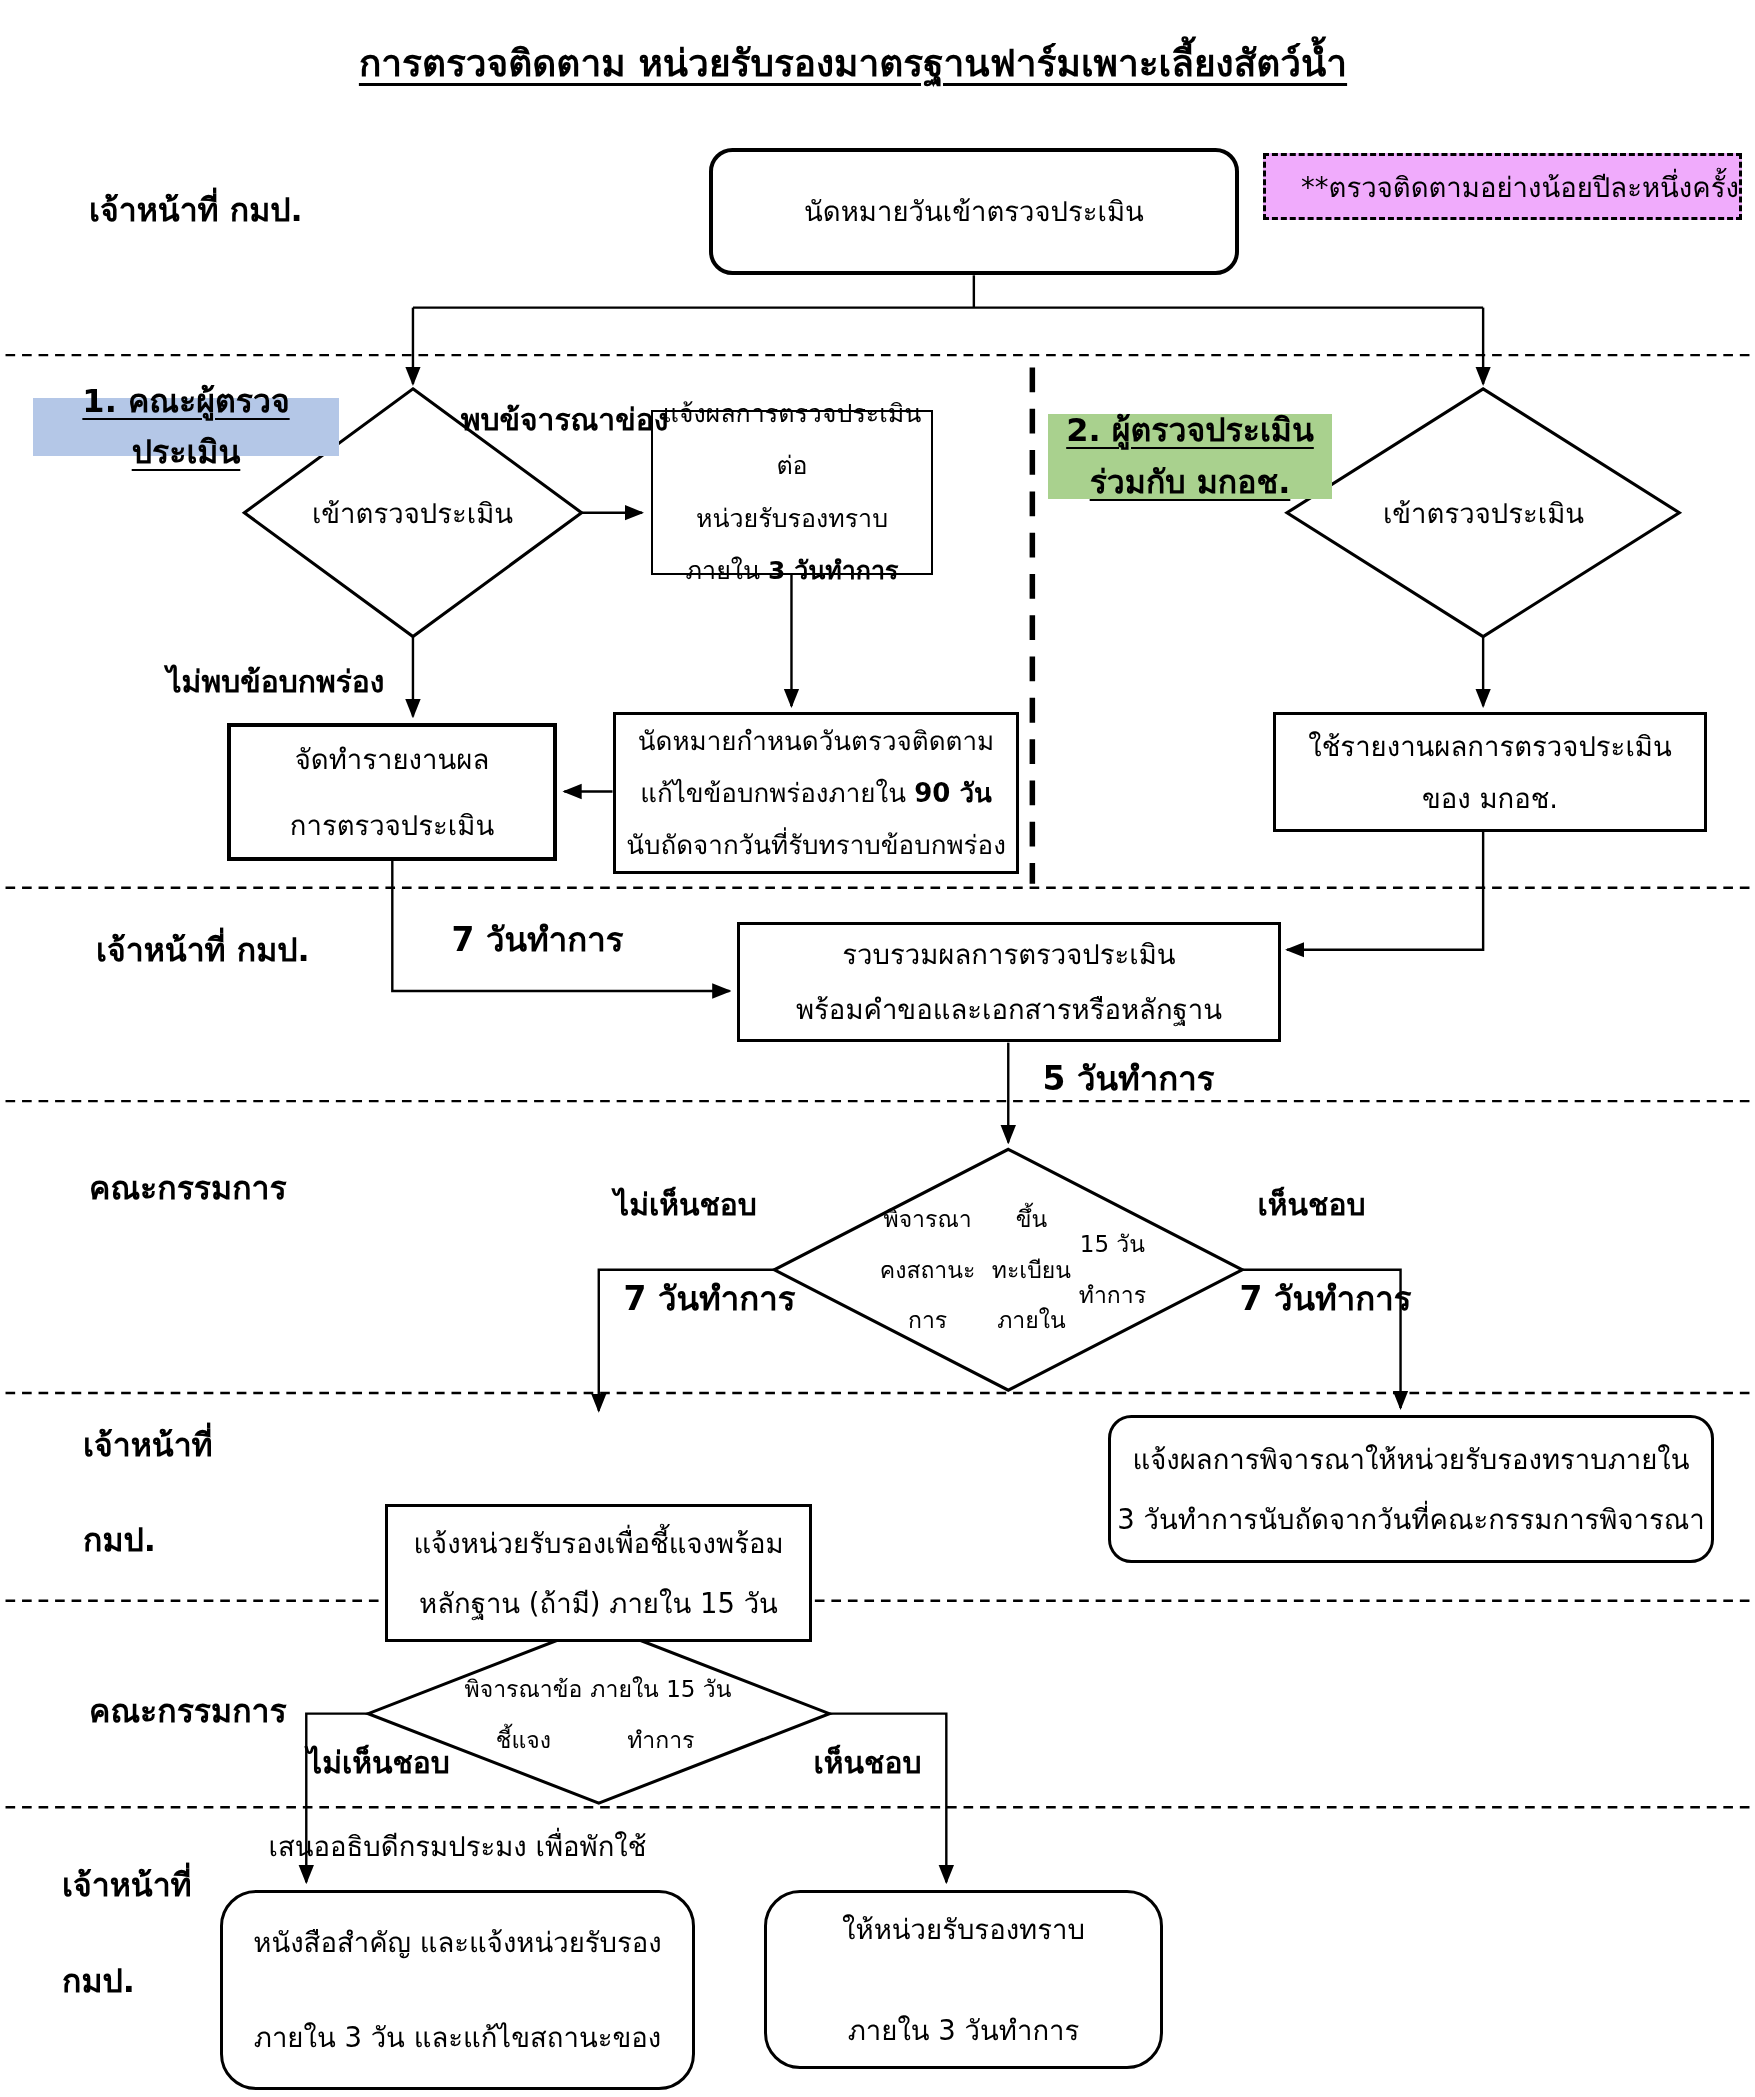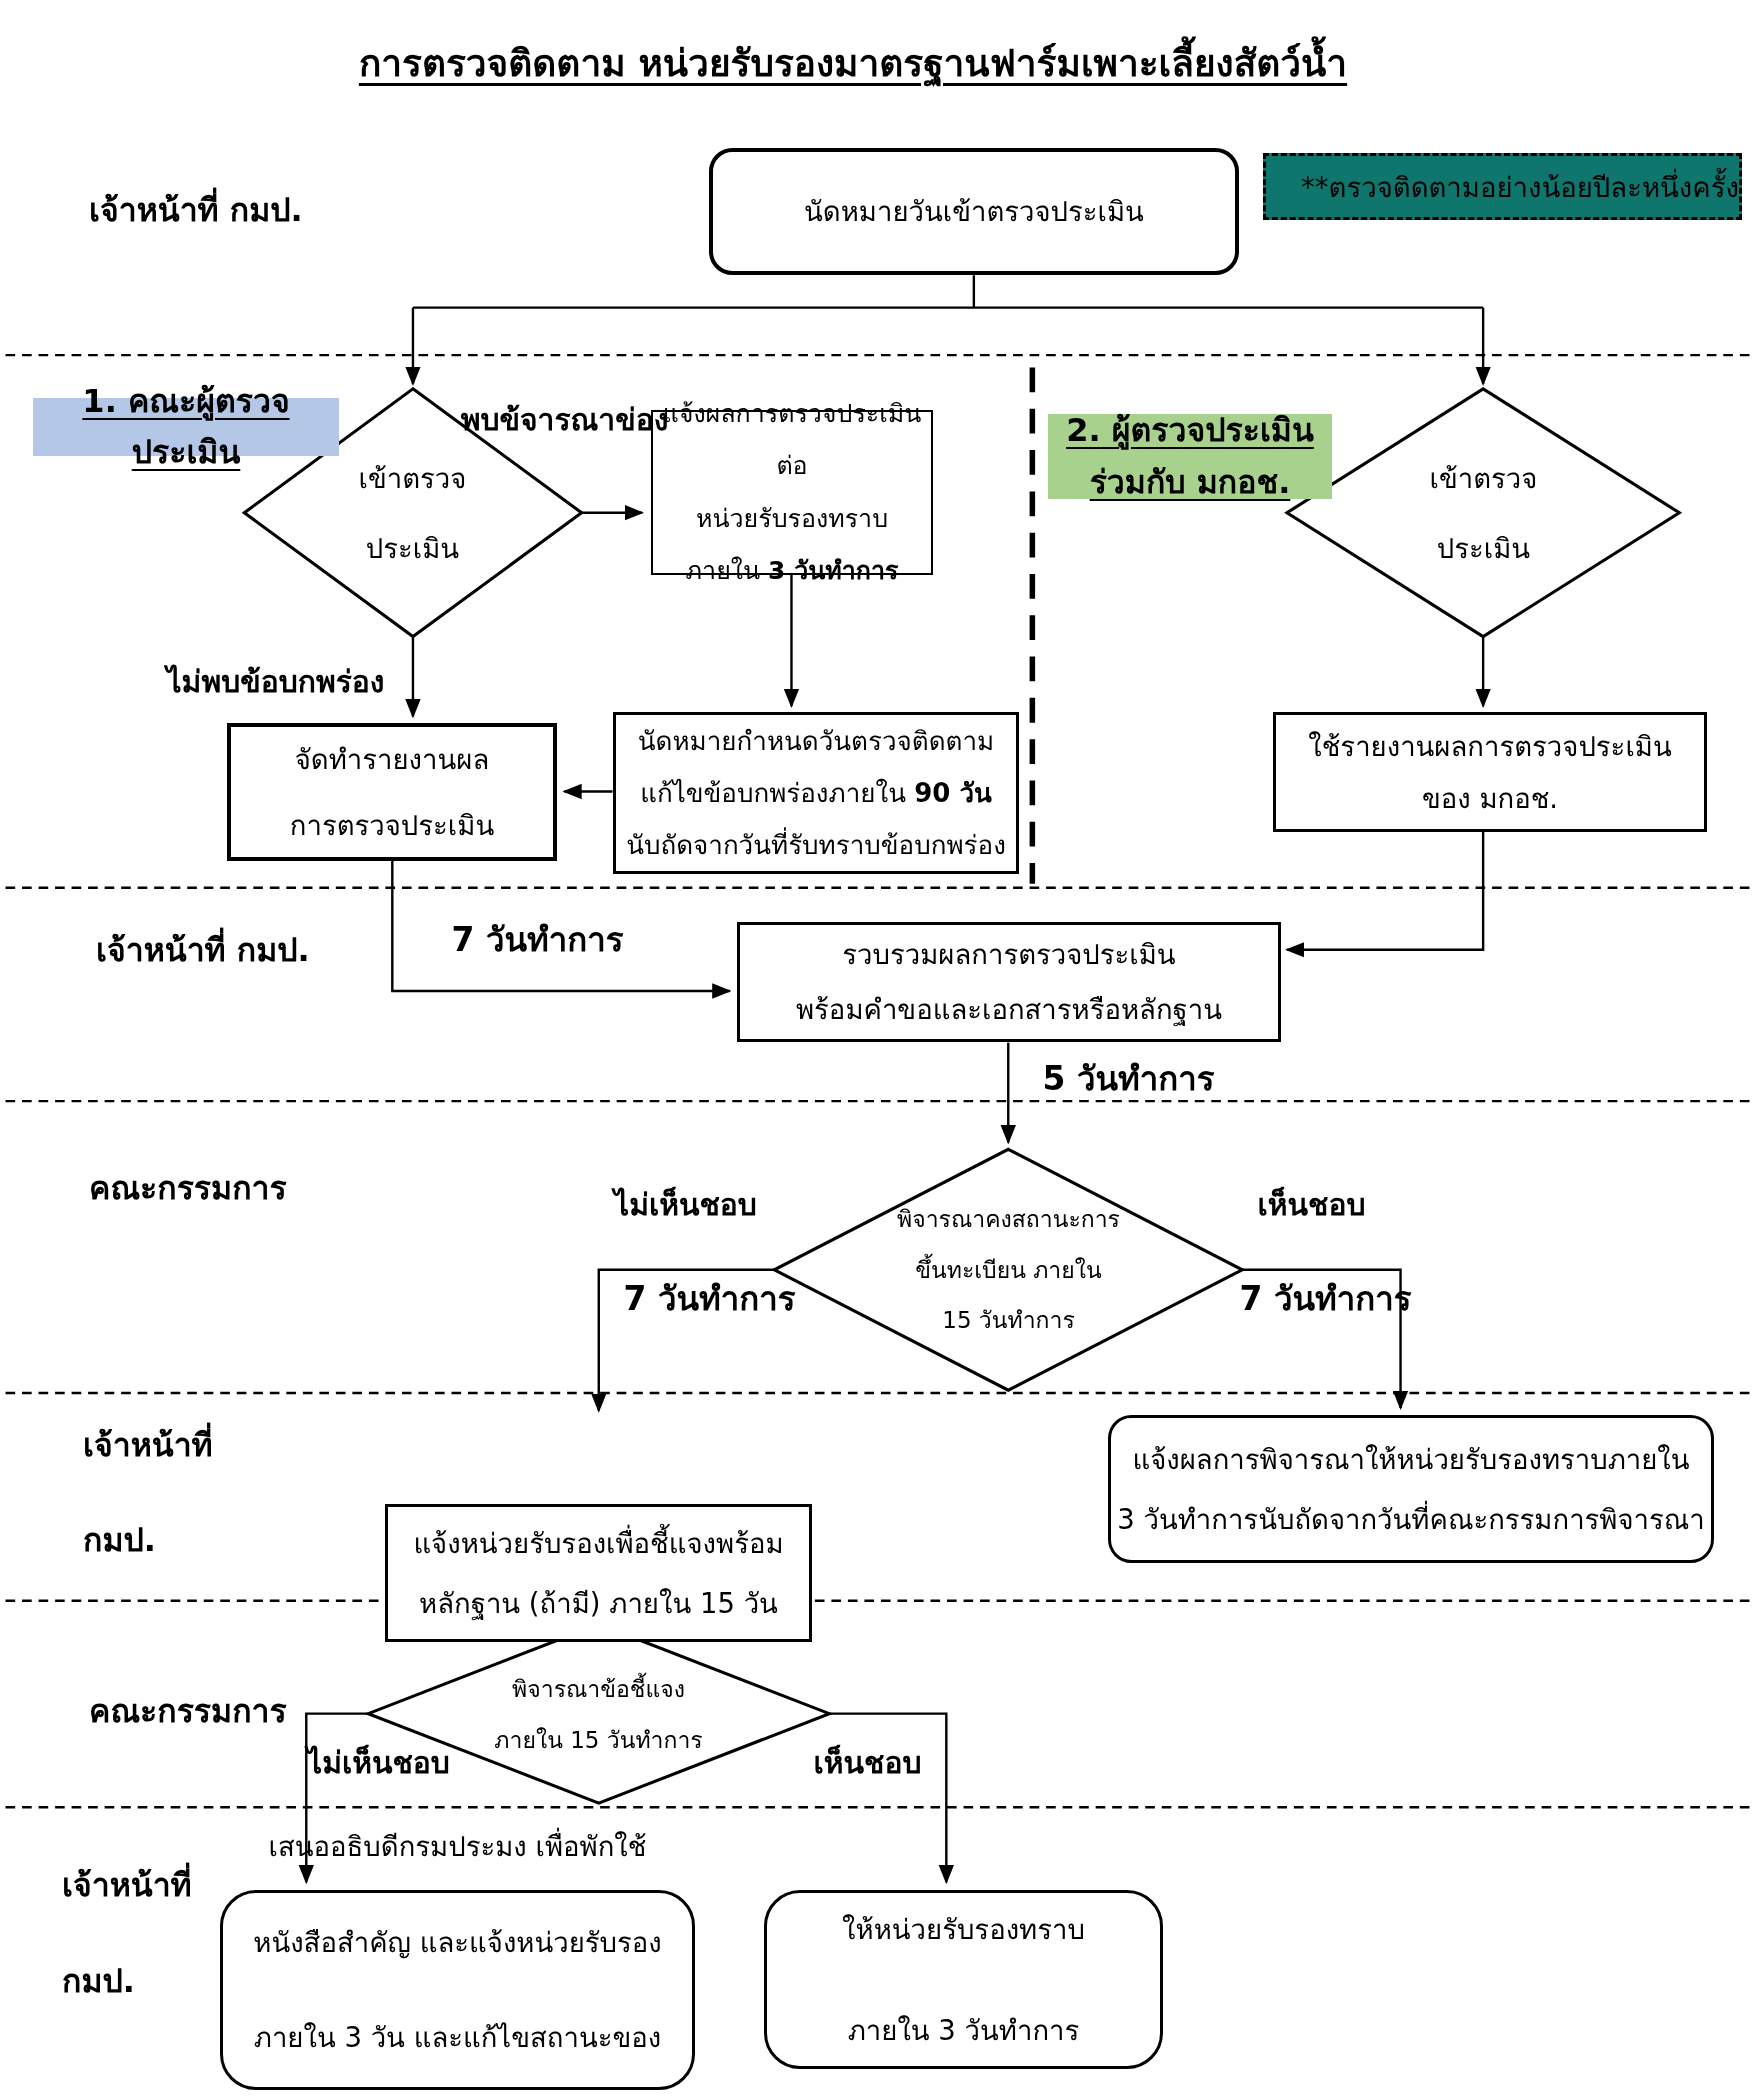--- a/index.html
+++ b/index.html
@@ -23,21 +23,21 @@
     align-items:center;
     justify-content:center;
     text-align:center;
     font-size:26px;
     line-height:2.0;
     box-sizing:border-box;
   }
   .rounded{border-radius:23.4px;}
   .big-rounded{border-radius:36px;gap:48px;}
   .dashed-note{
-    background:#0f766e;
+    background:#f0abfc;
     border:3.4px dashed #000;
     display:flex;
     align-items:center;
     justify-content:center;
     text-align:center;
     font-size:27.5px;
     box-sizing:border-box;
     padding-left:35px;
   }
   .title{
@@ -80,21 +80,21 @@
     text-decoration:underline;
     text-decoration-thickness:2.1px;
     text-underline-offset:5.5px;
     display:block;
     line-height:1.6;
   }
   .hl-blue{background:#b4c7e7;}
   .hl-green{background:#a9d18e;}
   .diamond-text{
     display:flex;
-    flex-direction:column;
+    flex-direction:row;
     align-items:center;
     justify-content:center;
     text-align:center;
     font-size:27.5px;
     line-height:2.55;
   }
   .diamond-text.small{font-size:23px;line-height:2.2;}
   .line{display:block;}
   .bold{font-weight:bold;}
   .fs36{font-size:25px;}

